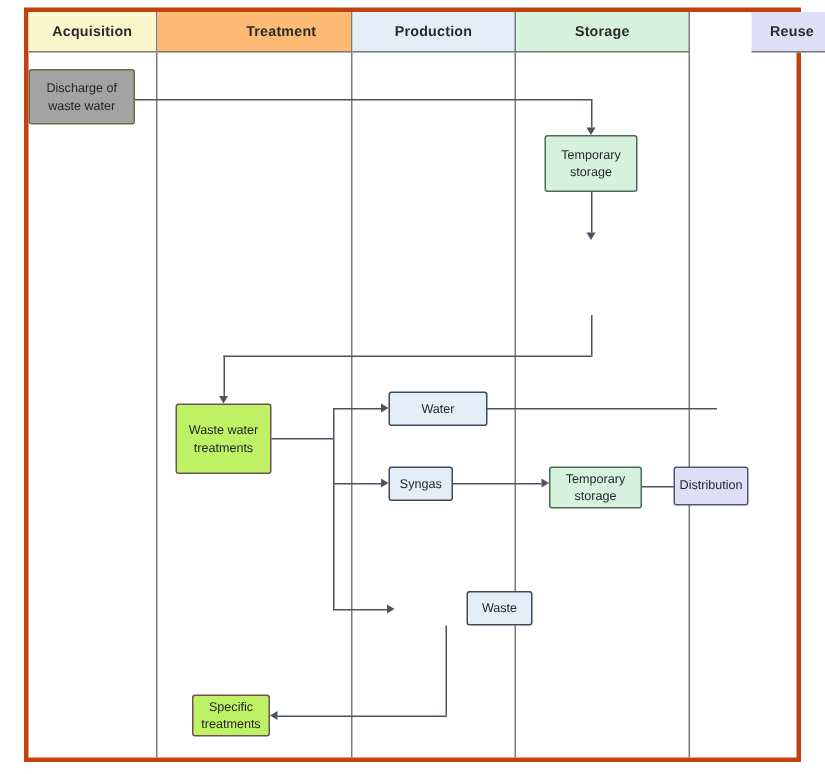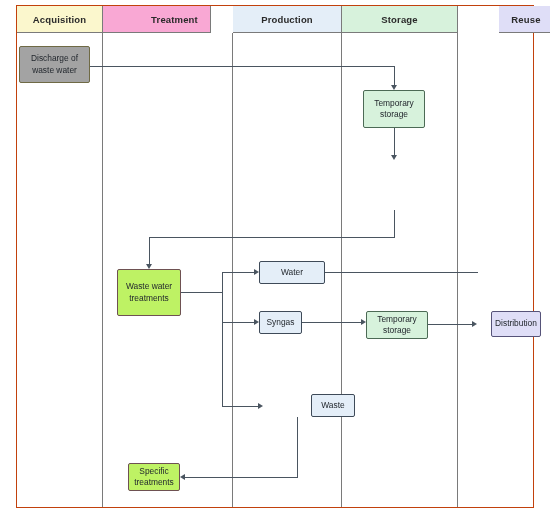--- a/index.html
+++ b/index.html
@@ -19,21 +19,21 @@
     height: 516px;
   }
   
   .frame {
     position: absolute;
     left: 16px;
     top: 5px;
     width: 518px;
     height: 503px;
     box-sizing: border-box;
-    border: 1px solid #c2410c;
+    border: 3px solid #c2410c;
     background: #ffffff;
   }
   .lane-header {
     position: absolute;
     top: 0;
     height: 27px;
     box-sizing: border-box;
     border-right: 1px solid #7a7a7a;
     border-bottom: 1px solid #7a7a7a;
     display: flex;
@@ -105,21 +105,21 @@
 </head>
 <body>
 
 <div id="canvas">
 
   <div class="frame">
 
     <div class="lane-header" style="left:0px; width:86px; background:#fbf7cd;">
       <span>Acquisition</span>
     </div>
-    <div class="lane-header" style="left:86px; width:108px; background:#f9a8d4;padding-left:36px;">
+    <div class="lane-header" style="left:86px; width:130px; background:#fdba74;padding-left:36px;">
       <span>Treatment</span>
     </div>
     <div class="lane-header" style="left:216px; width:109px; background:#e4eef8;">
       <span>Production</span>
     </div>
     <div class="lane-header" style="left:325px; width:116px; background:#d7f2dc;">
       <span>Storage</span>
     </div>
     <div class="lane-header last" style="left:441px; width:54px; background:#dfdef7;margin-left:41px;">
       <span>Reuse</span>
@@ -191,21 +191,21 @@
 
   <div class="node node-blue" style="left:263px; top:394px; width:44px; height:23px;margin-left:48px;">
     <span>Waste</span>
   </div>
 
   <div class="node node-green" style="left:366px; top:311px; width:62px; height:28px;">
     <span>Temporary storage</span>
   </div>
 
 
-  <div class="node node-purple" style="left:491px; top:311px; width:50px; height:26px;">
+  <div class="node node-purple" style="left:449px; top:311px; width:50px; height:26px;">
     <span>Distribution</span>
   </div>
 
   <div class="node node-pink" style="left:128px; top:463px; width:52px; height:28px;">
     <span>Specific treatments</span>
   </div>
 
 </div>
 
 </body></html>

